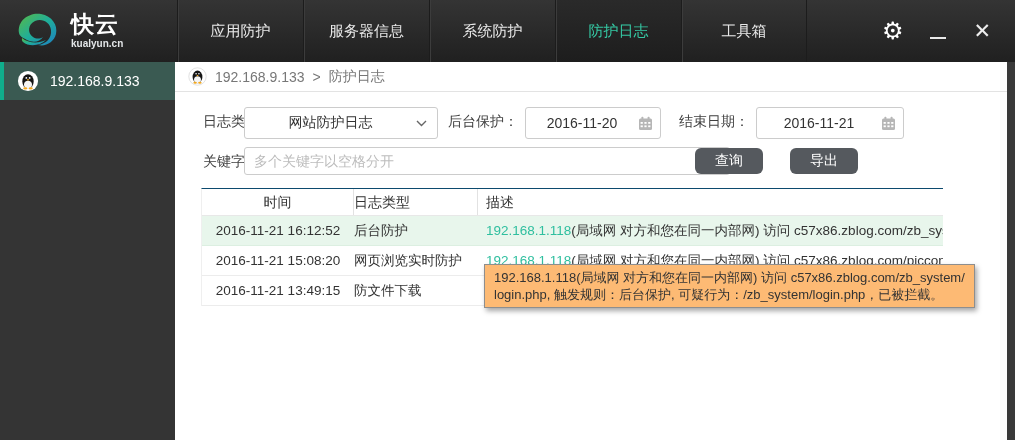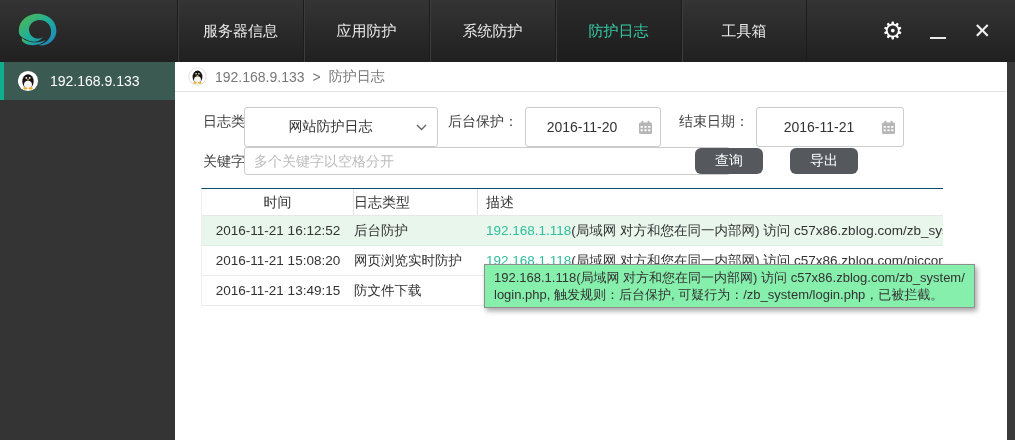--- a/index.html
+++ b/index.html
@@ -29,21 +29,21 @@
   .server-item { height:38px; background:#3a5a52; border-left:4px solid #0fae8c;
                  display:flex; align-items:center; gap:11px; padding-left:13px;
                  color:#fff; font-size:14px; cursor:pointer; }
 
   
   .main { position:absolute; top:62px; left:175px; right:0; bottom:0; background:#fff; }
   .breadcrumb { height:30px; border-bottom:1px solid #e3e3e3; display:flex; align-items:center;
                 gap:8px; padding-left:13px; color:#777; font-size:14px; }
 
   .flabel { position:absolute; font-size:14px; color:#404040; }
-  .fbox { position:absolute; height:40px; border:1px solid #ccc; border-radius:3px; background:#fff;
+  .fbox { position:absolute; height:32px; border:1px solid #ccc; border-radius:3px; background:#fff;
           display:flex; align-items:center; font-size:14px; color:#333; cursor:pointer; }
   .fbox .val { flex:1; text-align:center; }
   .kw-input { position:absolute; height:28px; border:1px solid #ccc; border-radius:3px;
               font-size:14px; padding:0 9px; color:#333; font-family:"Liberation Sans",sans-serif; }
   .kw-input::placeholder { color:#bcbcbc; }
   .btn { position:absolute; width:68px; height:26px; background:#55595e; color:#fff; border:none;
          border-radius:6px; font-size:14px; cursor:pointer; font-family:"Liberation Sans",sans-serif; }
 
   
   .log-table { position:absolute; left:26px; top:126px; width:742px; overflow:hidden;
@@ -55,21 +55,21 @@
         border-bottom:1px solid #ececec; font-size:13.5px; color:#333; cursor:pointer; }
   .tr.hl { background:#e8f6ec; border-bottom:1px solid #dcefe1; }
   .c0 { width:152px; text-align:center; }
   .c1 { width:124px; text-align:left; }
   .c2 { width:1060px; padding-left:8px; text-align:left; white-space:nowrap; overflow:hidden; }
   .tr .c2 { text-align:left; }
   .ip { color:#2fbf9f; }
   .gap { display:inline-block; }
 
   
-  .tooltip { position:absolute; left:484px; top:264px; z-index:30; background:#86efac;
+  .tooltip { position:absolute; left:484px; top:264px; z-index:30; background:#fdba74;
              border:1px solid #8e8e8e; box-shadow:2px 3px 5px rgba(0,0,0,0.35);
              padding:4px 9px; font-size:13px; line-height:17px; color:#333; white-space:nowrap; }
 
   
   .right-strip { position:absolute; top:62px; right:0; width:8px; bottom:0; background:#3a3a3a; }
 
   svg { display:block; }
 </style>
 </head>
 <body>
@@ -84,24 +84,28 @@
             <linearGradient id="lg1" x1="0" y1="0" x2="1" y2="1">
               <stop offset="0" stop-color="#59b946"></stop>
               <stop offset="0.5" stop-color="#1fae9a"></stop>
               <stop offset="1" stop-color="#1e7fc2"></stop>
             </linearGradient>
           </defs>
           <path fill="url(#lg1)" d="M3 23 C1 10 14 2 25 4 C36 6 42 15 40 24 C38 32 30 37 22 35 C30 34 36 28 35 20 C34 12 26 8 19 11 C12 14 11 23 17 27 C20 29 24 29 27 27 C24 32 17 33 11 30 C6 27.5 3.5 26 3 23 Z"></path>
           <path fill="url(#lg1)" d="M6 28 C12 33 22 34 30 30 C24 36 13 37 7 32 C5.5 30.8 6 29.5 6 28 Z"></path>
         </svg>
       </span>
+      <div class="logo-text">
+        <div class="logo-title">快云</div>
+        <div class="logo-domain">kualyun.cn</div>
+      </div>
     </div>
     <div class="nav">
+        <div class="nav-item">应用防护</div>
         <div class="nav-item">服务器信息</div>
-        <div class="nav-item">应用防护</div>
         <div class="nav-item">系统防护</div>
         <div class="nav-item active">防护日志</div>
         <div class="nav-item">工具箱</div>
       </div>
     <div class="win-controls">
       <span class="gear">⚙</span>
       <span class="min-btn"></span>
       <span class="close-btn">✕</span>
     </div>
   </div>

